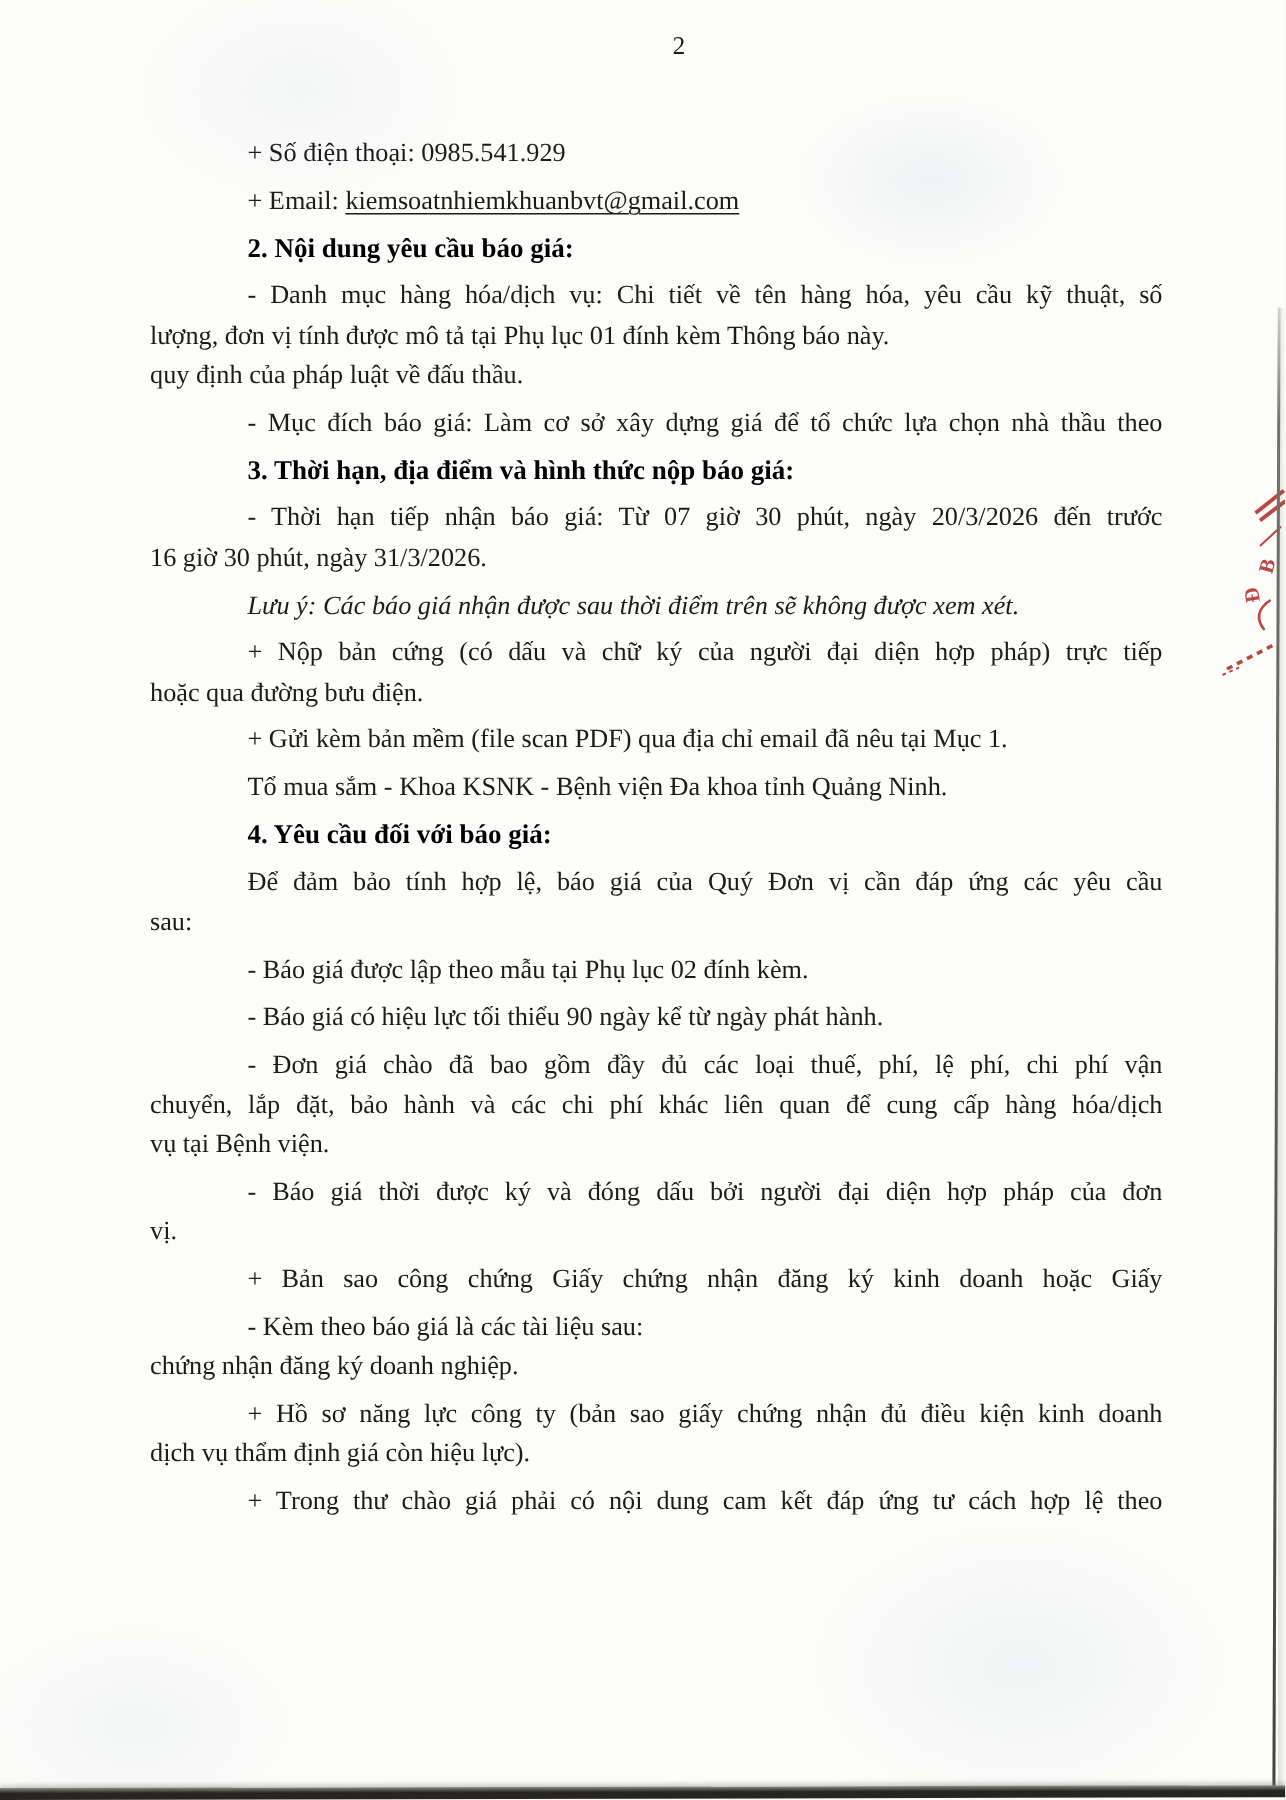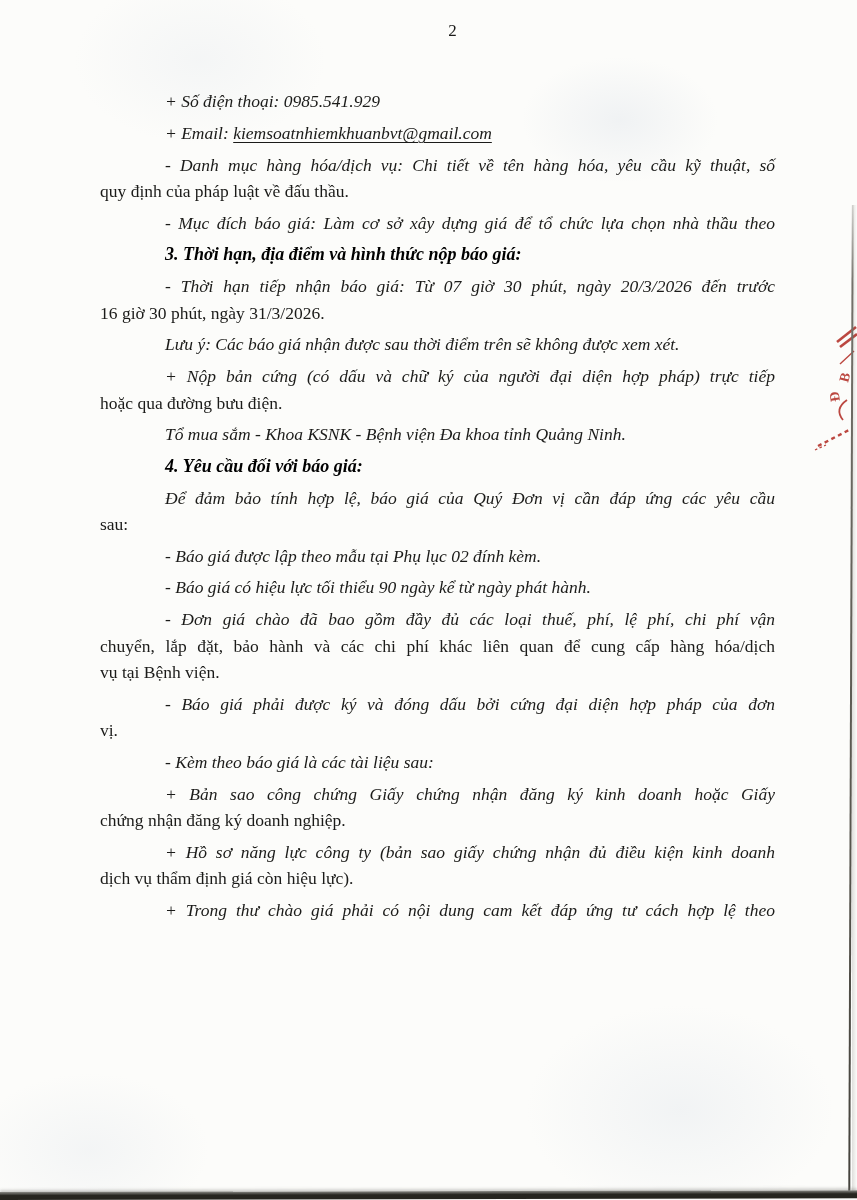--- a/index.html
+++ b/index.html
@@ -23,24 +23,24 @@
     text-align:center;font-size:17px;
   }
   .doc-body{
     position:absolute;left:100px;top:0;width:675px;padding-top:83px;
   }
   .line{
     position:relative;height:26.5px;line-height:26.5px;
     font-size:17.5px;white-space:nowrap;
   }
   .line.para{margin-top:5.2px;}
-  .line.indent{padding-left:65px;font-style:italic;}
+  .line.indent{padding-left:65px;}
   .line.justify{white-space:normal;text-align:justify;text-align-last:justify;}
   .line.bold{font-weight:700;font-size:18px;color:#000;}
-  .line.italic{}
+  .line.italic{font-style:italic;}
   .underline{text-decoration:underline;text-underline-offset:3px;text-decoration-thickness:1.2px;text-align:center;}
 
   
   .edge-line-right{
     position:absolute;left:850px;top:205px;width:2px;height:987px;
     background:linear-gradient(to bottom, rgba(115,113,106,.15), var(--page-edge,#73716a) 8%, #59574f 60%, #44423c);
     transform:rotate(.2deg);
   }
   .edge-shadow-right{
     position:absolute;left:852px;top:205px;width:5px;height:987px;
@@ -66,42 +66,45 @@
 </head>
 <body>
 
 <div class="page">
 
   <div class="page-number">2</div>
 
   <div class="doc-body">
       <div class="line indent para">+ Số điện thoại: 0985.541.929</div>
       <div class="line indent para"><span>+ Email: </span><span class="underline">kiemsoatnhiemkhuanbvt@gmail.com</span></div>
+      <div class="line indent para bold">2. Nội dung yêu cầu báo giá:</div>
       <div class="line indent para justify">- Danh mục hàng hóa/dịch vụ: Chi tiết về tên hàng hóa, yêu cầu kỹ thuật, số</div>
+      <div class="line">lượng, đơn vị tính được mô tả tại Phụ lục 01 đính kèm Thông báo này.</div>
       <div class="line">quy định của pháp luật về đấu thầu.</div>
       <div class="line indent para justify">- Mục đích báo giá: Làm cơ sở xây dựng giá để tổ chức lựa chọn nhà thầu theo</div>
       <div class="line indent para bold">3. Thời hạn, địa điểm và hình thức nộp báo giá:</div>
       <div class="line indent para justify">- Thời hạn tiếp nhận báo giá: Từ 07 giờ 30 phút, ngày 20/3/2026 đến trước</div>
       <div class="line">16 giờ 30 phút, ngày 31/3/2026.</div>
       <div class="line indent para italic">Lưu ý: Các báo giá nhận được sau thời điểm trên sẽ không được xem xét.</div>
       <div class="line indent para justify">+ Nộp bản cứng (có dấu và chữ ký của người đại diện hợp pháp) trực tiếp</div>
       <div class="line">hoặc qua đường bưu điện.</div>
+      <div class="line indent para">+ Gửi kèm bản mềm (file scan PDF) qua địa chỉ email đã nêu tại Mục 1.</div>
       <div class="line indent para">Tổ mua sắm - Khoa KSNK - Bệnh viện Đa khoa tỉnh Quảng Ninh.</div>
       <div class="line indent para bold">4. Yêu cầu đối với báo giá:</div>
       <div class="line indent para justify">Để đảm bảo tính hợp lệ, báo giá của Quý Đơn vị cần đáp ứng các yêu cầu</div>
       <div class="line">sau:</div>
       <div class="line indent para">- Báo giá được lập theo mẫu tại Phụ lục 02 đính kèm.</div>
       <div class="line indent para">- Báo giá có hiệu lực tối thiểu 90 ngày kể từ ngày phát hành.</div>
       <div class="line indent para justify">- Đơn giá chào đã bao gồm đầy đủ các loại thuế, phí, lệ phí, chi phí vận</div>
       <div class="line justify">chuyển, lắp đặt, bảo hành và các chi phí khác liên quan để cung cấp hàng hóa/dịch</div>
       <div class="line">vụ tại Bệnh viện.</div>
-      <div class="line indent para justify">- Báo giá phải được ký và đóng dấu bởi cứng đại diện hợp pháp của đơn</div>
+      <div class="line indent para justify">- Báo giá thời được ký và đóng dấu bởi người đại diện hợp pháp của đơn</div>
       <div class="line">vị.</div>
+      <div class="line indent para justify">+ Bản sao công chứng Giấy chứng nhận đăng ký kinh doanh hoặc Giấy</div>
       <div class="line indent para">- Kèm theo báo giá là các tài liệu sau:</div>
-      <div class="line indent para justify">+ Bản sao công chứng Giấy chứng nhận đăng ký kinh doanh hoặc Giấy</div>
       <div class="line">chứng nhận đăng ký doanh nghiệp.</div>
       <div class="line indent para justify">+ Hồ sơ năng lực công ty (bản sao giấy chứng nhận đủ điều kiện kinh doanh</div>
       <div class="line">dịch vụ thẩm định giá còn hiệu lực).</div>
       <div class="line indent para justify">+ Trong thư chào giá phải có nội dung cam kết đáp ứng tư cách hợp lệ theo</div>
     </div>
 
   <svg class="stamp" viewBox="0 0 47 135" aria-hidden="true">
     <line class="stroke" x1="27" y1="22" x2="46" y2="7" stroke-width="2.6"></line>
     <line class="stroke" x1="30" y1="27" x2="47" y2="14" stroke-width="2.6"></line>
     <line class="stroke" x1="30" y1="44" x2="44" y2="31" stroke-width="1.4"></line>

